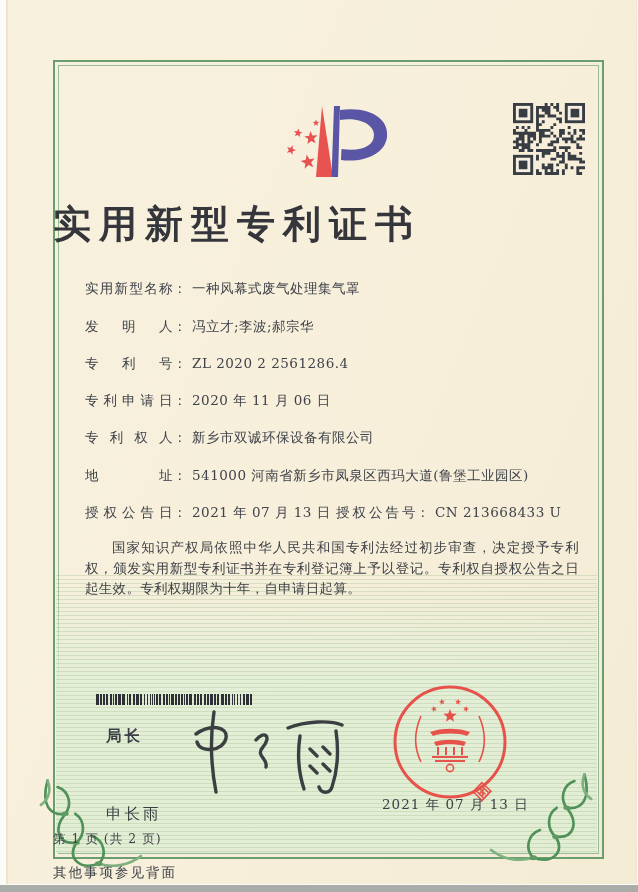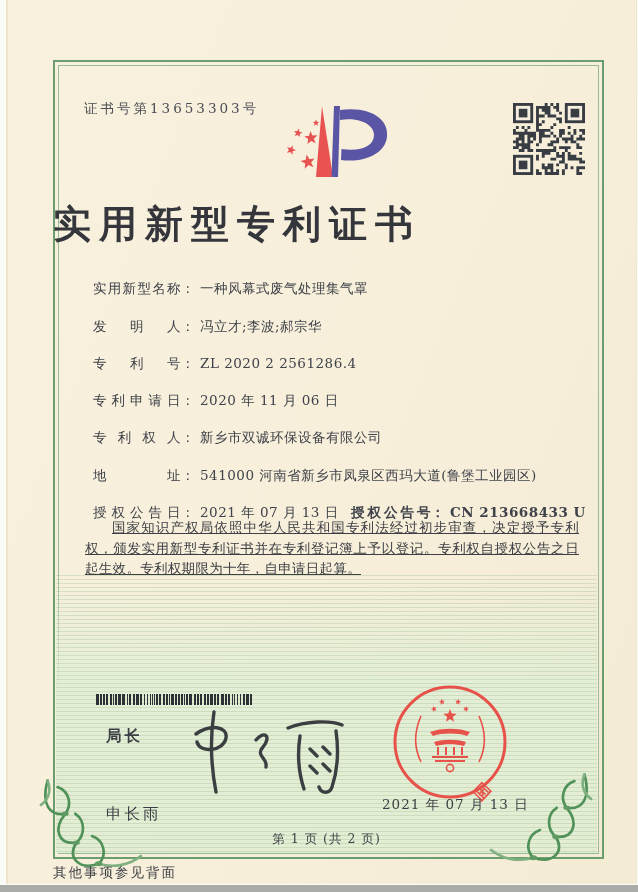--- a/index.html
+++ b/index.html
@@ -32,64 +32,62 @@
   .cert-no{
     position:absolute;left:78px;top:100px;font-size:13.5px;letter-spacing:3px;color:#4a4d55;
   }
   .qr{position:absolute;left:507px;top:103px;width:72px;height:72px;}
   .logo{position:absolute;left:270px;top:100px;width:130px;height:92px;}
   .title{
     position:absolute;left:47px;top:199px;width:547px;
     font-size:38px;font-weight:700;letter-spacing:8px;color:#34363c;
   }
   .fields{position:absolute;left:79px;top:280px;width:500px;font-size:13.5px;color:#3f424a;}
-  .frow{position:absolute;left:0;white-space:nowrap;letter-spacing:.5px;margin-left:8px;}
+  .frow{position:absolute;left:0;white-space:nowrap;letter-spacing:.5px;}
   .flabel{display:inline-block;width:88px;text-align:justify;text-align-last:justify;vertical-align:top;}
   .fcolon{display:inline-block;}
   .fvalue{margin-left:5px;}
-  .fpair2{position:absolute;left:258px;top:0;font-weight:bold;}
+  .fpair2{position:absolute;left:251px;top:0;}
   .fpair2 .flabel{width:80px;}
   .paras{
-    position:absolute;left:79px;top:517px;width:494px;
+    position:absolute;left:79px;top:537px;width:494px;
     font-size:13.5px;line-height:20.5px;color:#3e4046;letter-spacing:.3px;
     text-align:justify;
-    text-decoration:underline;
   }
   .paras p{margin:0;text-indent:2em;}
   .barcode{position:absolute;left:90px;top:694px;width:160px;height:11px;}
   .signer{position:absolute;left:100px;font-size:15.5px;letter-spacing:3px;color:#3b3e44;}
   .signer.t1{top:726px;font-weight:bold;}
   .signer.t2{top:804px;}
   .sig-script{position:absolute;left:178px;top:704px;width:168px;height:92px;}
   .seal{position:absolute;left:384px;top:682px;width:120px;height:120px;opacity:.92;}
   .seal-date{
     position:absolute;left:376px;top:796px;width:140px;text-align:center;white-space:nowrap;
     font-size:13.5px;color:#3c3f45;letter-spacing:1px;
   }
   .page-no{
-    position:absolute;left:47px;top:831px;width:547px;text-align:center;
+    position:absolute;left:47px;top:831px;width:547px;text-align:left;
     font-size:12.5px;color:#3f4248;letter-spacing:1px;
   }
   .back-note{
     position:absolute;left:47px;top:864px;width:510px;text-align:left;
     font-size:13.5px;color:#3b3e44;letter-spacing:2px;
   }
   .flourish{position:absolute;width:112px;height:100px;}
   .flourish.bl{left:30px;top:776px;}
   .flourish.br{left:478px;top:770px;transform:scaleX(-1);}
 </style>
 </head>
 <body>
 
 <div class="paper">
 
   <div class="frame"></div>
   <div class="guilloche"></div>
 
-  <div class="cert-no">证书号第13653303号</div>
 
   <svg class="logo" viewBox="0 0 130 92">
     <polygon points="46,6 40,77 57,77" fill="#e85352"></polygon>
     <polygon points="58,6 64,6 62,77 55.5,77" fill="#5b55a5"></polygon>
     <path d="M64,10 C96,6 113,20 111,37 C109,54 88,63 65,60 L65.5,49 C85,52 98,46 98,35 C98,25 84,17 64,20 Z" fill="#5b55a5"></path>
     <polygon fill="#e85352" points="22.8,28.6 23.4,31.7 26.5,32.4 23.7,33.9 24.0,37.0 21.7,34.9 18.8,36.1 20.1,33.3 18.0,30.9 21.2,31.3"></polygon>
     <polygon fill="#e85352" points="34.4,31.0 36.5,35.5 41.4,35.3 37.9,38.7 39.6,43.3 35.3,40.9 31.4,44.0 32.3,39.1 28.2,36.4 33.1,35.8"></polygon>
     <polygon fill="#e85352" points="16.7,45.3 16.7,48.8 20.0,50.2 16.7,51.3 16.4,54.8 14.3,52.0 10.9,52.8 12.9,49.9 11.1,46.9 14.4,48.0"></polygon>
     <polygon fill="#e85352" points="30.7,54.6 33.4,59.2 38.6,58.5 35.1,62.4 37.4,67.2 32.5,65.1 28.7,68.7 29.2,63.5 24.6,61.0 29.7,59.8"></polygon>
     <polygon fill="#e85352" points="40.0,19.5 40.9,21.8 43.3,21.9 41.4,23.5 42.1,25.8 40.0,24.5 37.9,25.8 38.6,23.5 36.7,21.9 39.1,21.8"></polygon>

